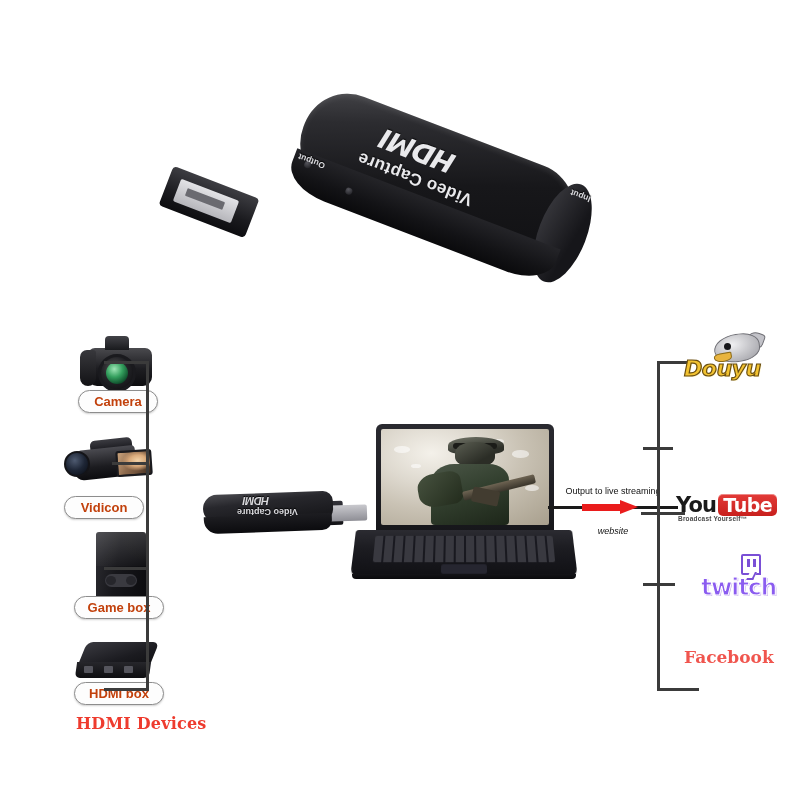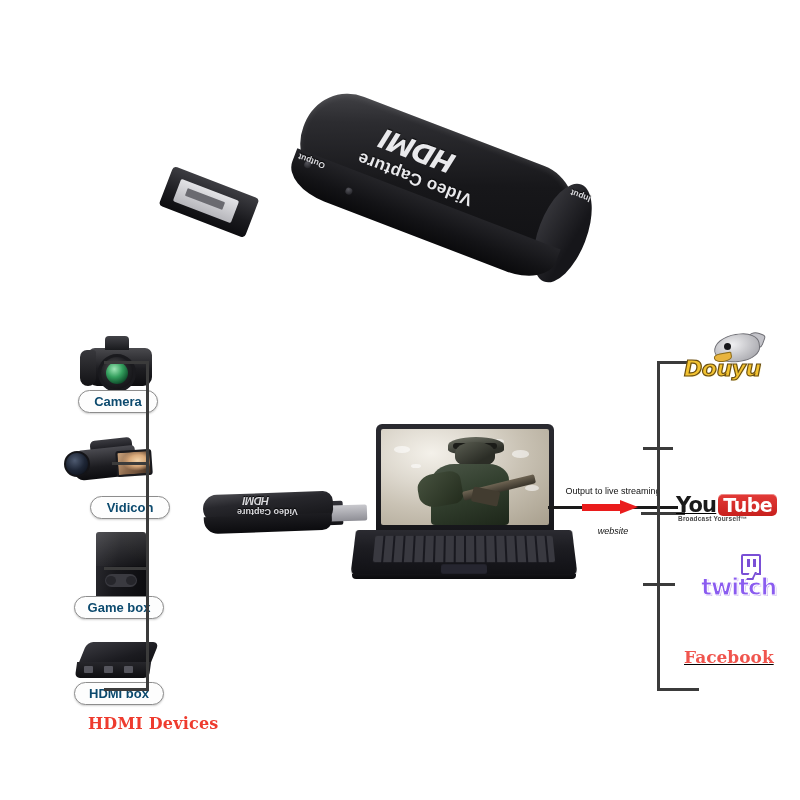--- a/index.html
+++ b/index.html
@@ -99,21 +99,21 @@
   
   .line-h { position: absolute; height: 3px; background: #3b3b3b; }
   .line-v { position: absolute; width: 3px; background: #3b3b3b; }
 
   
   .pill {
     position: absolute;
     border: 1.6px solid #8d8d8d;
     border-radius: 14px;
     background: #fdfdfd;
-    color: #0c4a6e;
+    color: #c2410c;
     font-size: 13px;
     font-weight: bold;
     text-align: center;
     line-height: 21px;
     height: 21px;
     box-shadow: 0 1px 2px rgba(0,0,0,0.18);
     white-space: nowrap;
   }
 
   
@@ -356,21 +356,21 @@
     position:absolute; left:0; top:4px; width:40px; height:9px; background:#ec1d1d;
   }
   #red-arrow .head {
     position:absolute; left:37px; top:-1px; width:0; height:0;
     border-top: 10px solid transparent;
     border-bottom: 10px solid transparent;
     border-left: 21px solid #ec1d1d;
   }
 
   
-  .logo-wrap { position:absolute;text-decoration:underline; }
+  .logo-wrap { position:absolute; }
 
   
   .douyu-fish {
     position:absolute; left:30px; top:0px; width:46px; height:28px;
     background: radial-gradient(ellipse at 40% 35%, #f0f0f2 0%, #c9c9cd 45%, #9c9ca2 100%);
     border-radius: 55% 45% 48% 52%;
     border: 1.5px solid #6f6f75;
     box-sizing: border-box;
     transform: rotate(-8deg);
   }
@@ -498,39 +498,39 @@
   <div class="pill" style="left:78px; top:390px; width:78px;">Camera</div>
 
   <div class="abs" style="left:60px; top:432px; width:102px; height:56px;">
     <div class="vid-top"></div>
     <div class="vid-body"></div>
     <div class="vid-lens"></div>
     <div class="vid-screen">
         <div class="vid-screen-img"></div>
       </div>
   </div>
-  <div class="pill" style="left:90px; top:496px; width:78px;">Vidicon</div>
+  <div class="pill" style="left:64px; top:496px; width:78px;">Vidicon</div>
 
   <div class="abs" style="left:78px; top:528px; width:86px; height:84px;">
     <div class="gb-body"></div>
     <div class="gb-gloss"></div>
     <div class="gb-pad"></div>
   </div>
   <div class="pill" style="left:74px; top:596px; width:88px;">Game box</div>
 
   <div class="abs" style="left:74px; top:634px; width:92px; height:52px;">
     <div class="iptv-top"></div>
     <div class="iptv-front"></div>
     <div class="iptv-port" style="left:10px;"></div>
     <div class="iptv-port" style="left:30px;"></div>
     <div class="iptv-port" style="left:50px;"></div>
   </div>
   <div class="pill" style="left:74px; top:682px; width:88px;">HDMI box</div>
 
-  <div class="abs hdmi-devices" style="left:76px; top:714px;margin-left:12px;">HDMI Devices</div>
+  <div class="abs hdmi-devices" style="left:76px; top:714px;">HDMI Devices</div>
 
   <div class="line-v" style="left:146px; top:361px; height:330px;"></div>
   <div class="line-h" style="left:104px; top:361px; width:45px;"></div>
   <div class="line-h" style="left:112px; top:462px; width:37px;"></div>
   <div class="line-h" style="left:104px; top:567px; width:45px;"></div>
   <div class="line-h" style="left:104px; top:688px; width:45px;"></div>
 
   <div id="red-arrow" class="abs">
     <div class="shaft"></div>
     <div class="head"></div>

